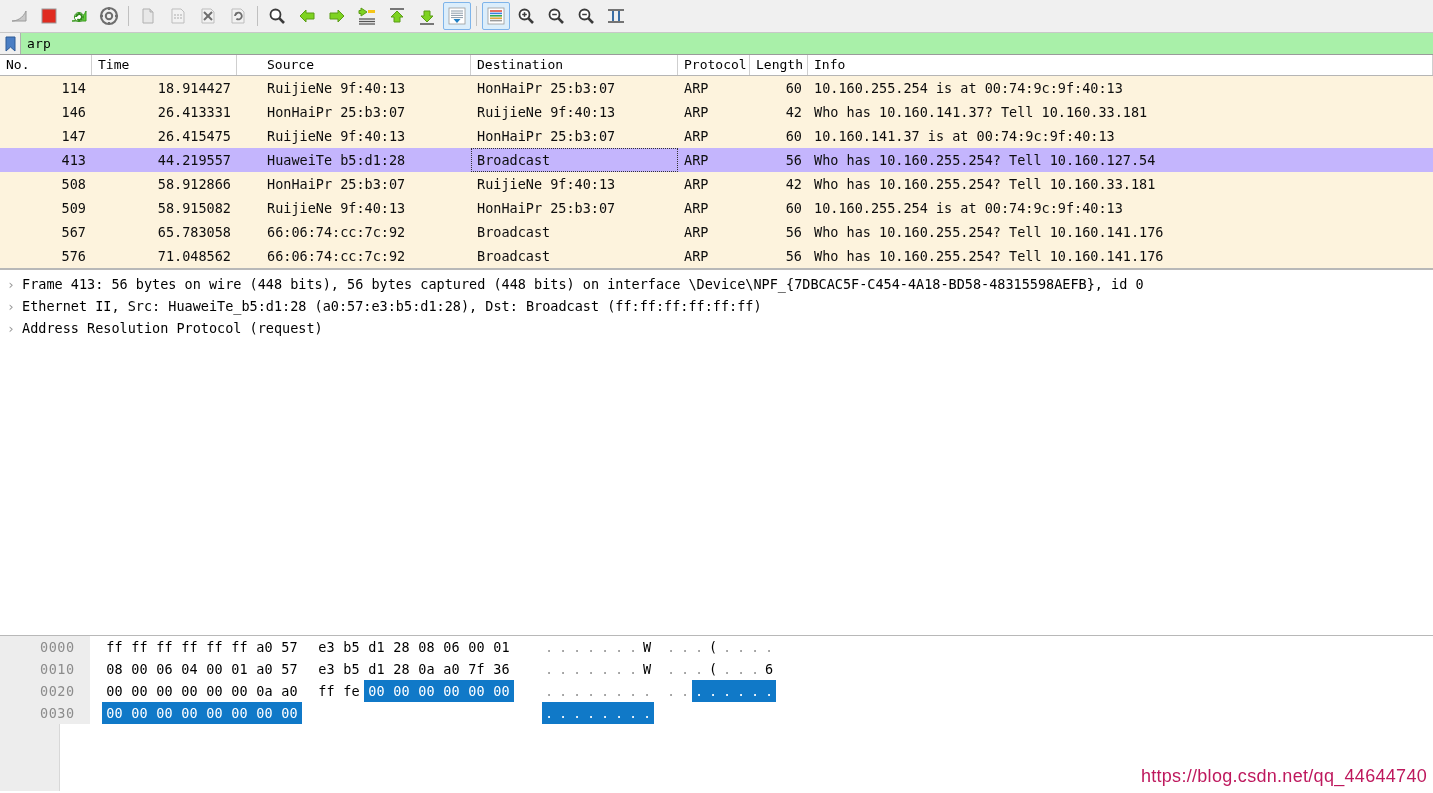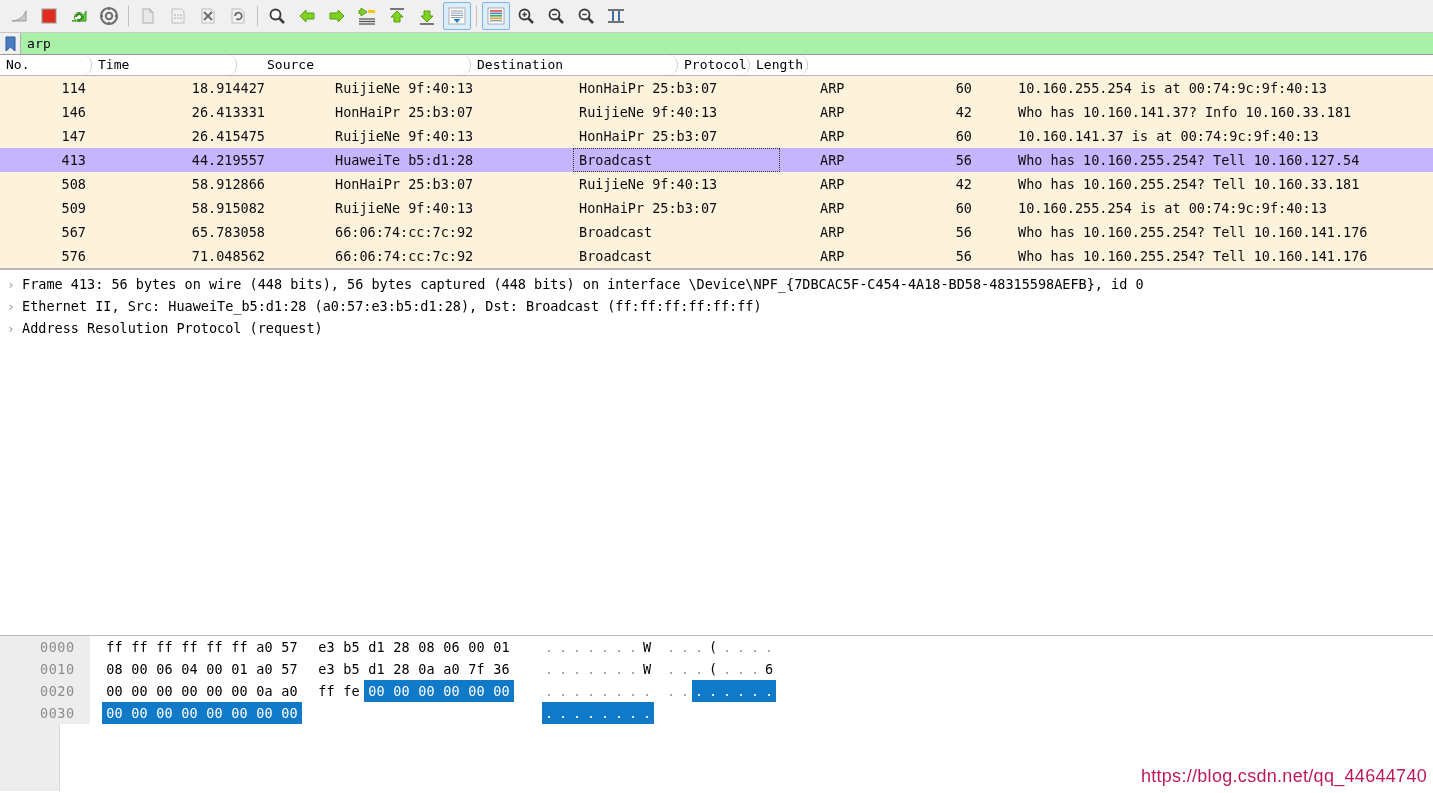--- a/index.html
+++ b/index.html
@@ -77,31 +77,29 @@
     border-bottom: 1px solid #b5b5b5;
     font-family: "DejaVu Sans Mono", monospace;
     font-size: 13px;
     color: #000;
   }
   #plist-header .hcell {
     border-right: 1px solid #cfcfcf;
     padding: 2px 0 0 6px;
     overflow: hidden;
     white-space: nowrap;
-    border-radius: 9px;
   }
   .prow {
     display: flex;
     height: 24px;
     align-items: center;
     font-family: "DejaVu Sans Mono", monospace;
     font-size: 13.5px;
     color: #0d0d0d;
     background: #fdf3dd;
-    gap: 34px;
   }
   .prow.selected { background: #c4b5fd; }
   .pcell { overflow: hidden; white-space: nowrap; padding-left: 6px; }
   .pcell.num { text-align: right; padding-right: 6px; padding-left: 0; }
   .pcell.focusrect {
     outline: 1px dotted #333;
     outline-offset: -1px;
     height: 24px;
     display: flex; align-items: center;
   }
@@ -416,40 +414,41 @@
 
 <div id="packet-list">
 
   <div id="plist-header">
     <div class="hcell c-no">No.</div>
     <div class="hcell c-time">Time</div>
     <div class="hcell c-src">Source</div>
     <div class="hcell c-dst">Destination</div>
     <div class="hcell c-proto">Protocol</div>
     <div class="hcell c-len">Length</div>
+    <div class="hcell c-info">Info</div>
   </div>
 
   <div id="plist-body">
       <div class="prow">
         <div class="pcell c-no num">114</div>
         <div class="pcell c-time num">18.914427</div>
         <div class="pcell c-src">RuijieNe_9f:40:13</div>
         <div class="pcell c-dst">HonHaiPr_25:b3:07</div>
         <div class="pcell c-proto">ARP</div>
         <div class="pcell c-len num">60</div>
         <div class="pcell c-info">10.160.255.254 is at 00:74:9c:9f:40:13</div>
       </div>
       <div class="prow">
         <div class="pcell c-no num">146</div>
         <div class="pcell c-time num">26.413331</div>
         <div class="pcell c-src">HonHaiPr_25:b3:07</div>
         <div class="pcell c-dst">RuijieNe_9f:40:13</div>
         <div class="pcell c-proto">ARP</div>
         <div class="pcell c-len num">42</div>
-        <div class="pcell c-info">Who has 10.160.141.37? Info 10.160.33.181</div>
+        <div class="pcell c-info">Who has 10.160.141.37? Tell 10.160.33.181</div>
       </div>
       <div class="prow">
         <div class="pcell c-no num">147</div>
         <div class="pcell c-time num">26.415475</div>
         <div class="pcell c-src">RuijieNe_9f:40:13</div>
         <div class="pcell c-dst">HonHaiPr_25:b3:07</div>
         <div class="pcell c-proto">ARP</div>
         <div class="pcell c-len num">60</div>
         <div class="pcell c-info">10.160.141.37 is at 00:74:9c:9f:40:13</div>
       </div>

